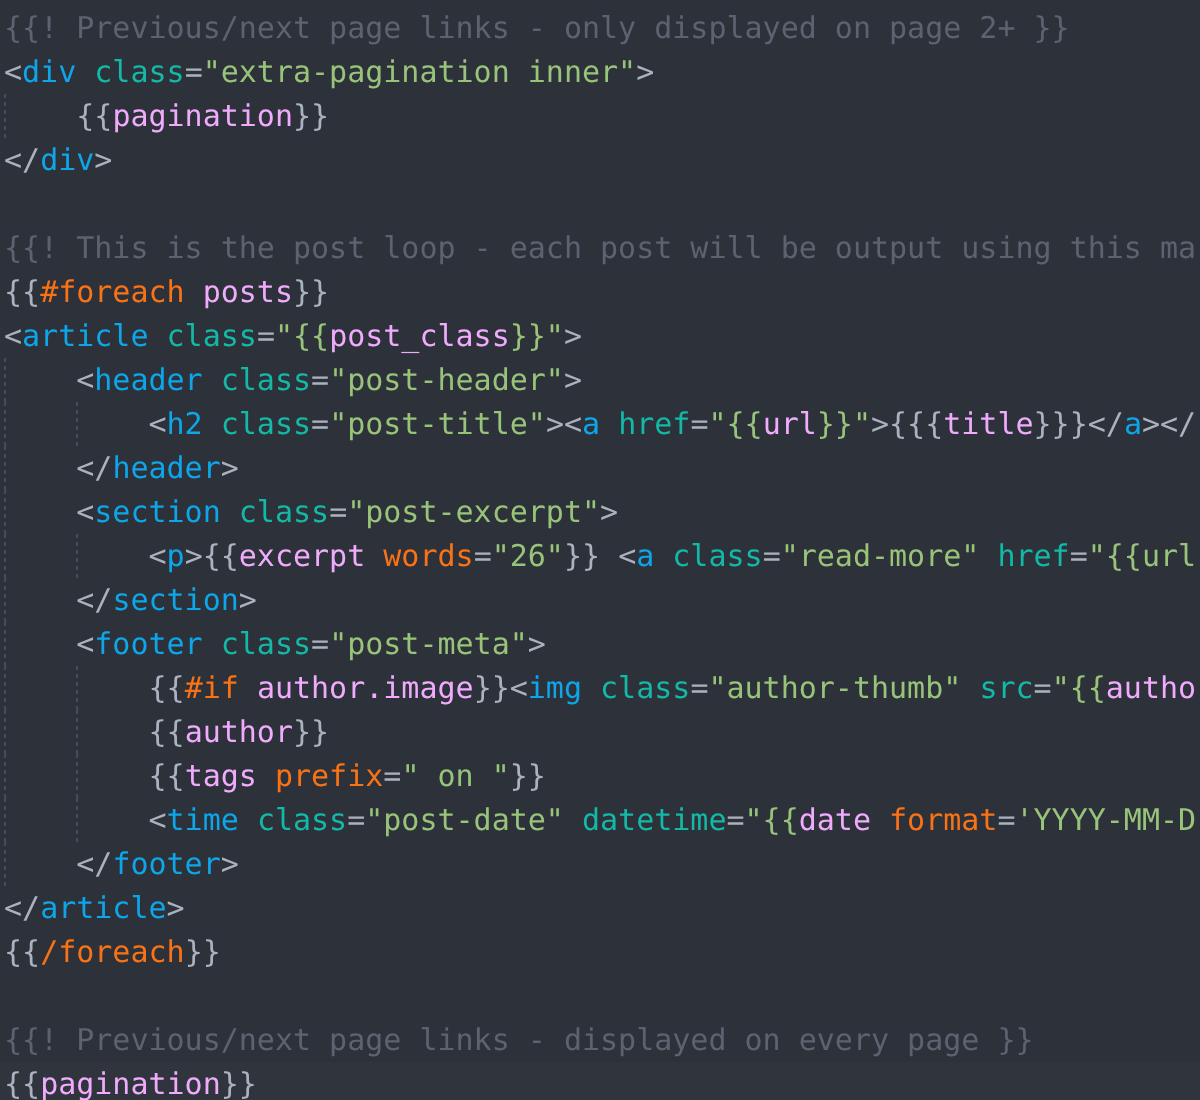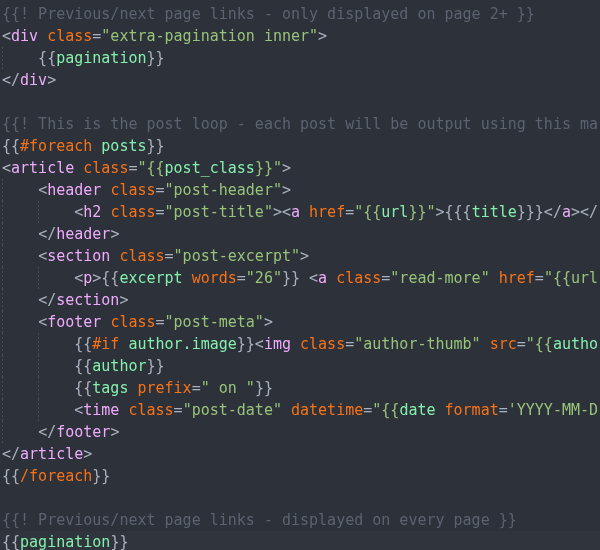--- a/index.html
+++ b/index.html
@@ -40,25 +40,25 @@
     width: 1px;
     height: 22px;
     background-image: linear-gradient(to bottom,
         rgba(92,99,112,0.55) 0 2px, rgba(0,0,0,0) 2px 4px);
     background-size: 1px 4px;
     pointer-events: none;
   }
   
   .t-punct   { color: #abb2bf; }
   .t-comment { color: #5c6370; }
-  .t-tag     { color: #f0abfc; }
-  .t-attr    { color: #f97316; }
+  .t-tag     { color: #0ea5e9; }
+  .t-attr    { color: #14b8a6; }
   .t-string  { color: #98c379; }
   .t-plain   { color: #abb2bf; }
-  .t-var     { color: #86efac; }
+  .t-var     { color: #f0abfc; }
   .t-kw      { color: #f97316; }
   .t-num     { color: #98c379; }
 </style>
 </head>
 <body>
 
 <div id="editor">
   <div class="code-area"><div class="line"><span class="t-comment">{{! Previous/next page links - only displayed on page 2+ }}</span></div><div class="line"><span class="t-punct">&lt;</span><span class="t-tag">div</span><span class="t-plain"> </span><span class="t-attr">class</span><span class="t-punct">=</span><span class="t-string">"extra-pagination inner"</span><span class="t-punct">&gt;</span></div><div class="line"><span class="guide" style="left: 2px;"></span><span class="t-punct">    {{</span><span class="t-var">pagination</span><span class="t-punct">}}</span></div><div class="line"><span class="t-punct">&lt;/</span><span class="t-tag">div</span><span class="t-punct">&gt;</span></div><div class="line">&nbsp;</div><div class="line"><span class="t-comment">{{! This is the post loop - each post will be output using this ma</span></div><div class="line"><span class="t-punct">{{</span><span class="t-kw">#foreach </span><span class="t-var">posts</span><span class="t-punct">}}</span></div><div class="line"><span class="t-punct">&lt;</span><span class="t-tag">article</span><span class="t-plain"> </span><span class="t-attr">class</span><span class="t-punct">=</span><span class="t-string">"{{</span><span class="t-var">post_class</span><span class="t-string">}}"</span><span class="t-punct">&gt;</span></div><div class="line"><span class="guide" style="left: 2px;"></span><span class="t-plain">    </span><span class="t-punct">&lt;</span><span class="t-tag">header</span><span class="t-plain"> </span><span class="t-attr">class</span><span class="t-punct">=</span><span class="t-string">"post-header"</span><span class="t-punct">&gt;</span></div><div class="line"><span class="guide" style="left: 2px;"></span><span class="guide" style="left: 38.12px;"></span><span class="t-plain">        </span><span class="t-punct">&lt;</span><span class="t-tag">h2</span><span class="t-plain"> </span><span class="t-attr">class</span><span class="t-punct">=</span><span class="t-string">"post-title"</span><span class="t-punct">&gt;&lt;</span><span class="t-tag">a</span><span class="t-plain"> </span><span class="t-attr">href</span><span class="t-punct">=</span><span class="t-string">"{{</span><span class="t-var">url</span><span class="t-string">}}"</span><span class="t-punct">&gt;{{{</span><span class="t-var">title</span><span class="t-punct">}}}&lt;/</span><span class="t-tag">a</span><span class="t-punct">&gt;&lt;/</span></div><div class="line"><span class="guide" style="left: 2px;"></span><span class="t-plain">    </span><span class="t-punct">&lt;/</span><span class="t-tag">header</span><span class="t-punct">&gt;</span></div><div class="line"><span class="guide" style="left: 2px;"></span><span class="t-plain">    </span><span class="t-punct">&lt;</span><span class="t-tag">section</span><span class="t-plain"> </span><span class="t-attr">class</span><span class="t-punct">=</span><span class="t-string">"post-excerpt"</span><span class="t-punct">&gt;</span></div><div class="line"><span class="guide" style="left: 2px;"></span><span class="guide" style="left: 38.12px;"></span><span class="t-plain">        </span><span class="t-punct">&lt;</span><span class="t-tag">p</span><span class="t-punct">&gt;{{</span><span class="t-var">excerpt</span><span class="t-plain"> </span><span class="t-kw">words</span><span class="t-punct">=</span><span class="t-num">"26"</span><span class="t-punct">}}</span><span class="t-plain"> </span><span class="t-punct">&lt;</span><span class="t-tag">a</span><span class="t-plain"> </span><span class="t-attr">class</span><span class="t-punct">=</span><span class="t-string">"read-more"</span><span class="t-plain"> </span><span class="t-attr">href</span><span class="t-punct">=</span><span class="t-string">"{{url</span></div><div class="line"><span class="guide" style="left: 2px;"></span><span class="t-plain">    </span><span class="t-punct">&lt;/</span><span class="t-tag">section</span><span class="t-punct">&gt;</span></div><div class="line"><span class="guide" style="left: 2px;"></span><span class="t-plain">    </span><span class="t-punct">&lt;</span><span class="t-tag">footer</span><span class="t-plain"> </span><span class="t-attr">class</span><span class="t-punct">=</span><span class="t-string">"post-meta"</span><span class="t-punct">&gt;</span></div><div class="line"><span class="guide" style="left: 2px;"></span><span class="guide" style="left: 38.12px;"></span><span class="t-plain">        </span><span class="t-punct">{{</span><span class="t-kw">#if </span><span class="t-var">author.image</span><span class="t-punct">}}&lt;</span><span class="t-tag">img</span><span class="t-plain"> </span><span class="t-attr">class</span><span class="t-punct">=</span><span class="t-string">"author-thumb"</span><span class="t-plain"> </span><span class="t-attr">src</span><span class="t-punct">=</span><span class="t-string">"{{</span><span class="t-var">autho</span></div><div class="line"><span class="guide" style="left: 2px;"></span><span class="guide" style="left: 38.12px;"></span><span class="t-plain">        </span><span class="t-punct">{{</span><span class="t-var">author</span><span class="t-punct">}}</span></div><div class="line"><span class="guide" style="left: 2px;"></span><span class="guide" style="left: 38.12px;"></span><span class="t-plain">        </span><span class="t-punct">{{</span><span class="t-var">tags</span><span class="t-plain"> </span><span class="t-kw">prefix</span><span class="t-punct">=</span><span class="t-string">" on "</span><span class="t-punct">}}</span></div><div class="line"><span class="guide" style="left: 2px;"></span><span class="guide" style="left: 38.12px;"></span><span class="t-plain">        </span><span class="t-punct">&lt;</span><span class="t-tag">time</span><span class="t-plain"> </span><span class="t-attr">class</span><span class="t-punct">=</span><span class="t-string">"post-date"</span><span class="t-plain"> </span><span class="t-attr">datetime</span><span class="t-punct">=</span><span class="t-string">"{{</span><span class="t-var">date</span><span class="t-plain"> </span><span class="t-kw">format</span><span class="t-punct">=</span><span class="t-string">'YYYY-MM-D</span></div><div class="line"><span class="guide" style="left: 2px;"></span><span class="t-plain">    </span><span class="t-punct">&lt;/</span><span class="t-tag">footer</span><span class="t-punct">&gt;</span></div><div class="line"><span class="t-punct">&lt;/</span><span class="t-tag">article</span><span class="t-punct">&gt;</span></div><div class="line"><span class="t-punct">{{</span><span class="t-kw">/foreach</span><span class="t-punct">}}</span></div><div class="line">&nbsp;</div><div class="line"><span class="t-comment">{{! Previous/next page links - displayed on every page }}</span></div><div class="line cursor-line"><span class="t-punct">{{</span><span class="t-var">pagination</span><span class="t-punct">}}</span></div></div>
 </div>
 

